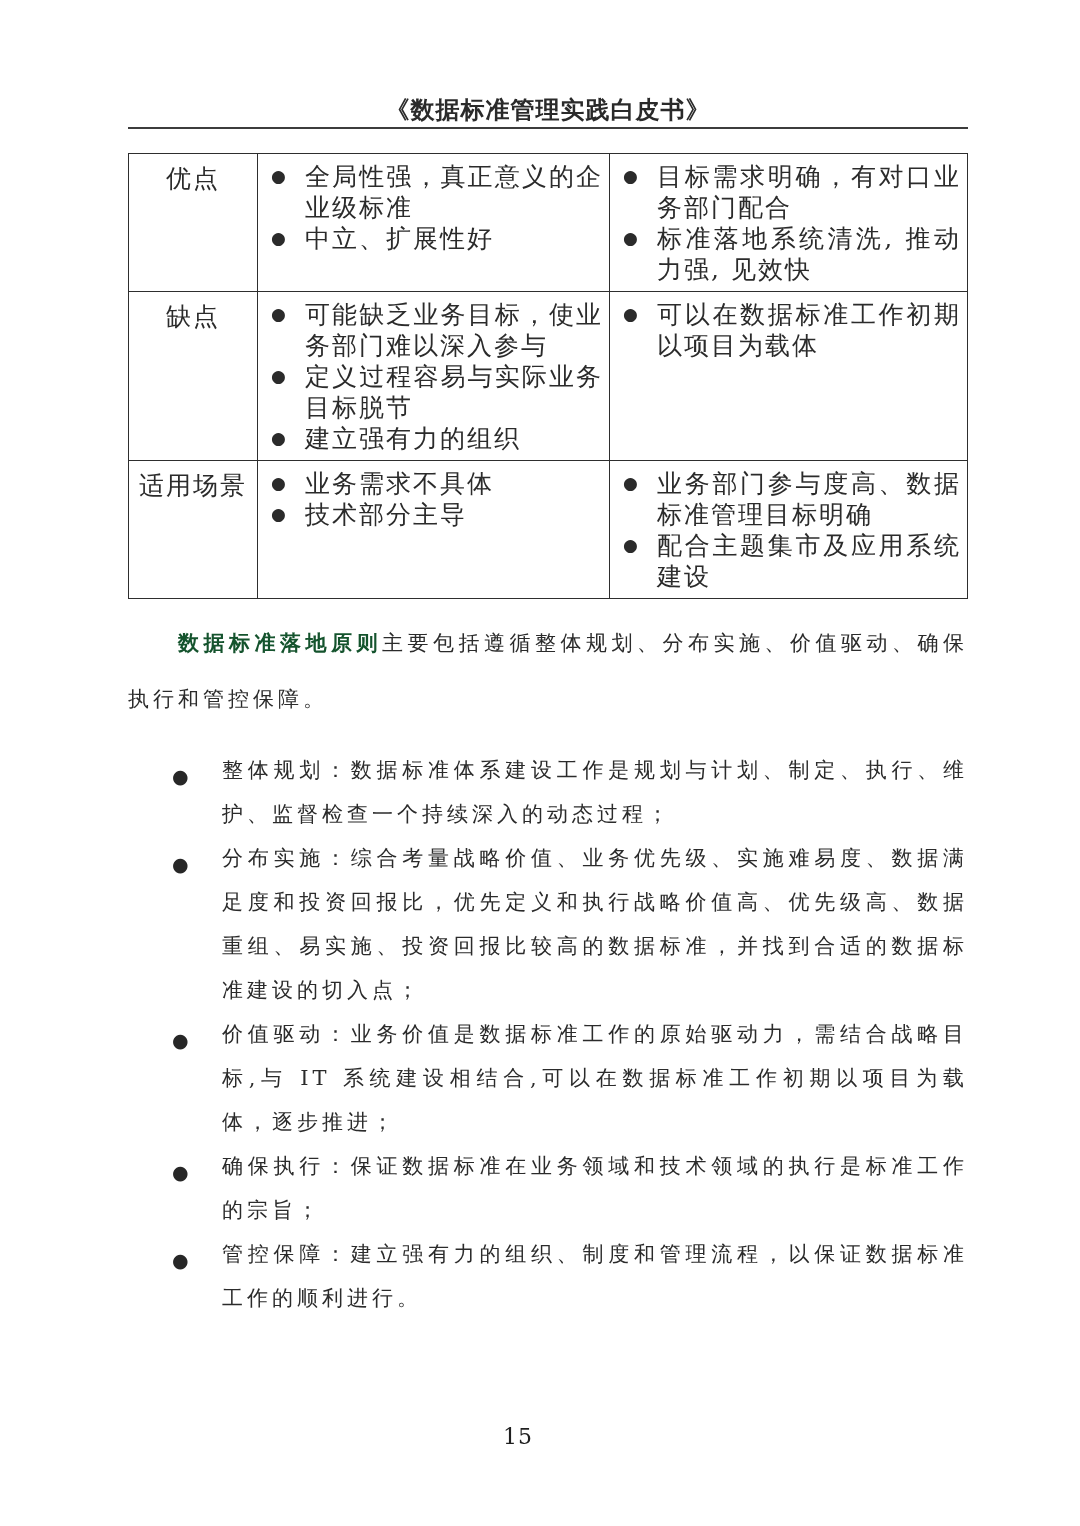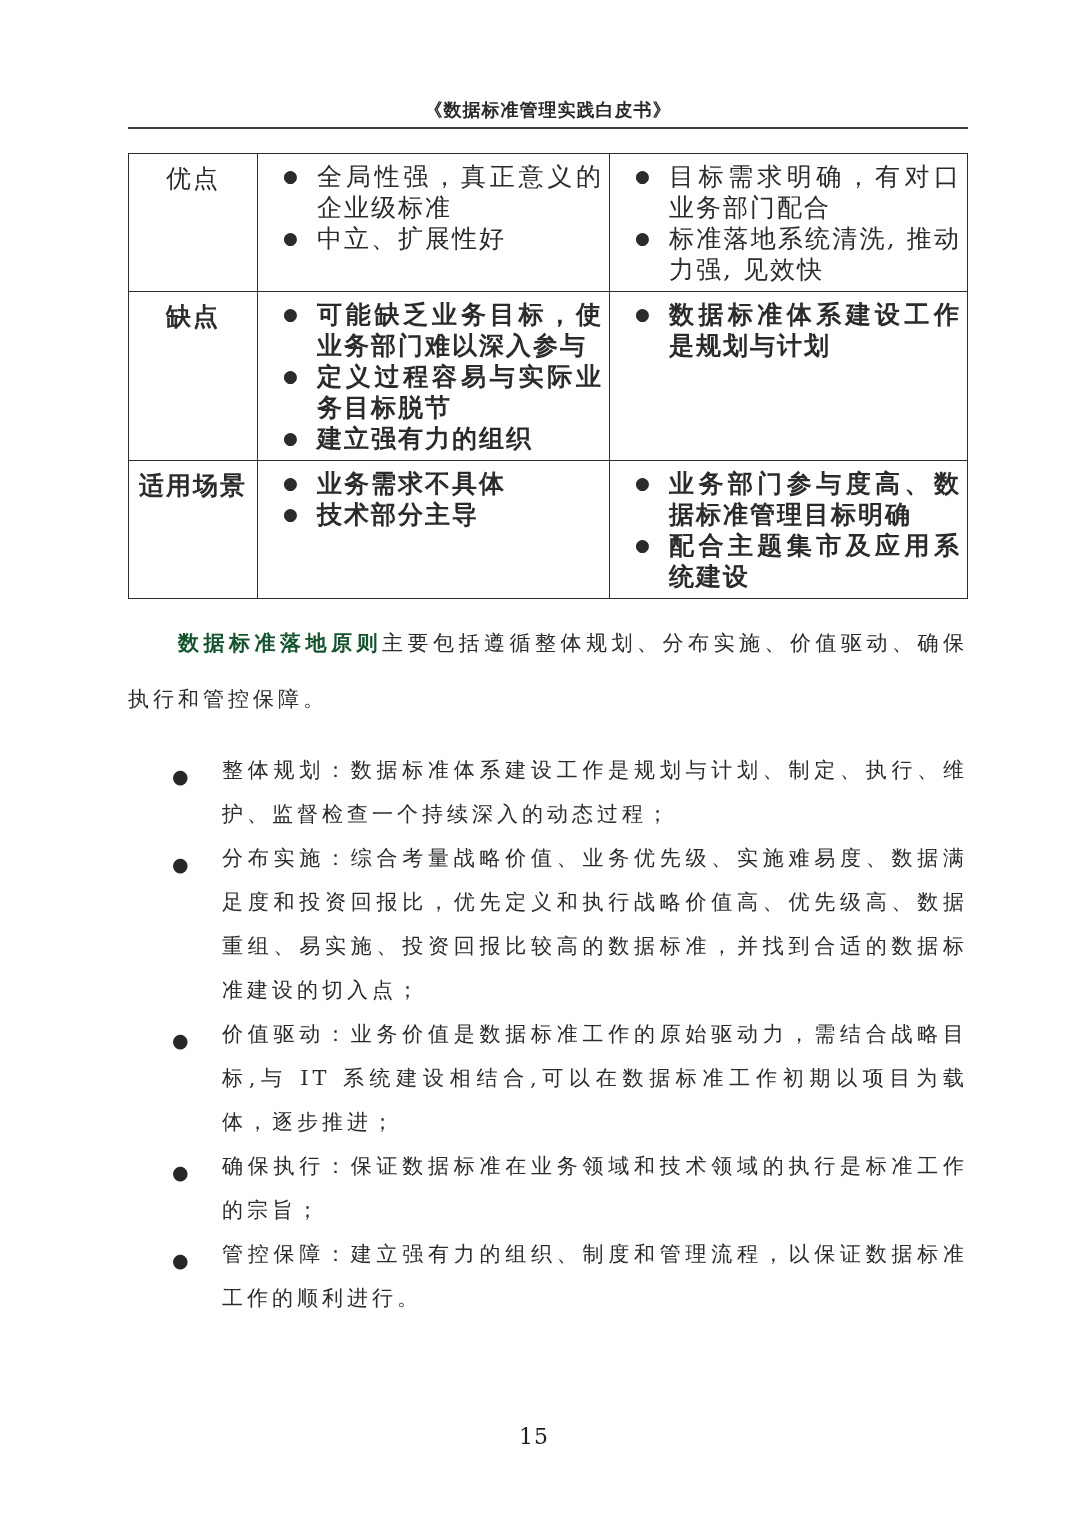--- a/index.html
+++ b/index.html
@@ -23,21 +23,21 @@
   .content {
     margin: 0 112px 0 128px; 
     width: 840px;
   }
   
   .doc-header {
     padding-top: 99px;
   }
   .doc-title {
     text-align: center;
-    font-size: 18px;
+    font-size: 24px;
     font-weight: 700;
     letter-spacing: 1px;
     line-height: 22px;
     color: #2a2a2a;
   }
   .header-rule {
     margin-top: 6px;
     height: 0;
     border: none;
     border-top: 2px solid #3c3c3c;
@@ -46,38 +46,37 @@
   .cmp-table {
     margin-top: 24px;
     border: 1.5px solid #2e2e2e;
   }
   .trow {
     display: grid;
     grid-template-columns: 128px 352px 1fr;
   }
   .trow + .trow {
     border-top: 1.5px solid #2e2e2e;
-    font-weight: bold;
   }
   .trow-advantages { min-height: 124px; }
   .trow-disadvantages { min-height: 151px; }
   .trow-scenarios { min-height: 91px; }
   .tcell {
     font-size: 25px;
     line-height: 31px;
     letter-spacing: 2px;
     color: #2b2b2b;
   }
   .tcell-label {
     text-align: center;
     padding-top: 9px;
   }
   .tcell-list {
     border-left: 1.5px solid #2e2e2e;
-    padding: 7px 6px 6px 12px;
+    padding: 7px 6px 6px 0;
   }
   .titem {
     display: flex;
     align-items: flex-start;
     padding-left: 13px;
   }
   .t-bullet {
     flex: none;
     width: 34px;
     font-size: 17px;
@@ -130,21 +129,20 @@
   
   .page-number {
     position: absolute;
     left: 0;
     width: 1036px;
     top: 1424px;
     text-align: center;
     font-size: 22px;
     letter-spacing: 1px;
     color: #1f1f1f;
-    padding-left: 16px;
   }
 </style>
 </head>
 <body>
 
 <div class="page">
 
   <div class="content">
 
     <div class="doc-header">
@@ -190,21 +188,21 @@
             <span class="titem-text">定义过程容易与实际业务目标脱节</span>
           </div>
           <div class="titem">
             <span class="t-bullet"></span>
             <span class="titem-text">建立强有力的组织</span>
           </div>
         </div>
         <div class="tcell tcell-list">
           <div class="titem">
             <span class="t-bullet"></span>
-            <span class="titem-text">数据标准体系建设工作是规划与计划</span>
+            <span class="titem-text">可以在数据标准工作初期以项目为载体</span>
           </div>
         </div>
       </div>
 
       <div class="trow trow-scenarios">
         <div class="tcell tcell-label">适用场景</div>
         <div class="tcell tcell-list">
           <div class="titem">
             <span class="t-bullet"></span>
             <span class="titem-text">业务需求不具体</span>

